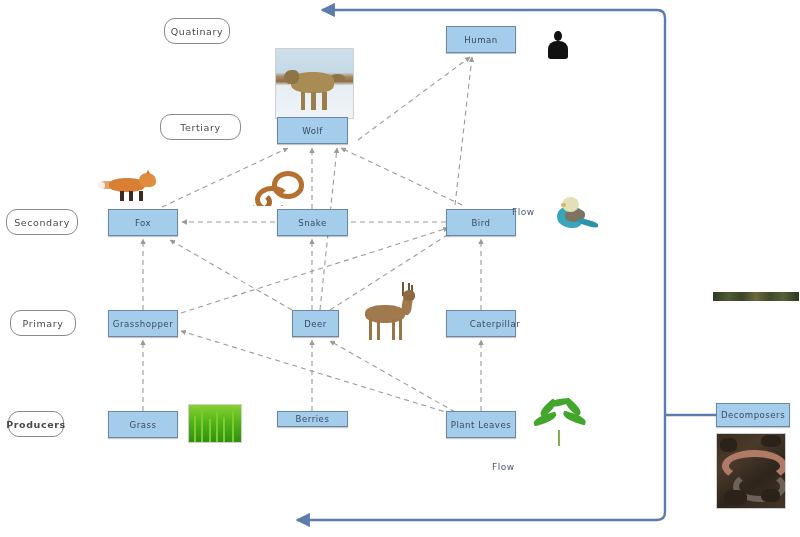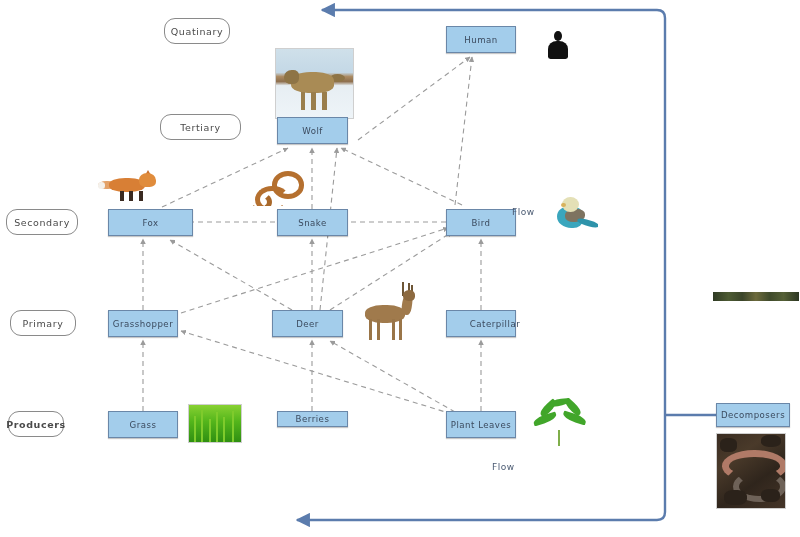--- a/index.html
+++ b/index.html
@@ -349,25 +349,25 @@
       <div class="level-pill legtxt" style="left: 164px; top: 18px; width: 66px; height: 26px;">Quatinary</div>
       <div class="level-pill legtxt" style="left: 160px; top: 114px; width: 81px; height: 26px;">Tertiary</div>
       <div class="level-pill legtxt" style="left: 6px; top: 209px; width: 72px; height: 26px;">Secondary</div>
       <div class="level-pill legtxt" style="left: 10px; top: 310px; width: 66px; height: 26px;">Primary</div>
       <div class="level-pill legtxt" style="left: 8px; top: 411px; width: 56px; height: 26px; font-weight: bold;">Producers</div>
     </div>
 
   <div id="nodes-host">
       <div class="node" style="left: 446px; top: 26px; width: 70px; height: 27px;">Human</div>
       <div class="node" style="left: 277px; top: 117px; width: 71px; height: 27px;">Wolf</div>
-      <div class="node" style="left: 108px; top: 209px; width: 85px; height: 27px;">Fox</div>
+      <div class="node" style="left: 108px; top: 209px; width: 70px; height: 27px;">Fox</div>
       <div class="node" style="left: 277px; top: 209px; width: 71px; height: 27px;">Snake</div>
       <div class="node" style="left: 446px; top: 209px; width: 70px; height: 27px;">Bird</div>
       <div class="node" style="left: 108px; top: 310px; width: 70px; height: 27px;">Grasshopper</div>
-      <div class="node" style="left: 272px; top: 310px; width: 71px; height: 27px;">Deer</div>
+      <div class="node" style="left: 292px; top: 310px; width: 47px; height: 27px;">Deer</div>
       <div class="node" style="left: 446px; top: 310px; width: 70px; height: 27px; padding-left: 28px;">Caterpillar</div>
       <div class="node" style="left: 108px; top: 411px; width: 70px; height: 27px; text-align: center;">Grass</div>
       <div class="node" style="left: 277px; top: 411px; width: 71px; height: 16px;">Berries</div>
       <div class="node" style="left: 446px; top: 411px; width: 70px; height: 27px;">Plant Leaves</div>
       <div class="node" style="left: 716px; top: 403px; width: 74px; height: 24px;">Decomposers</div>
     </div>
 
   <div id="flow-host">
       <div class="flow-label" style="left: 512px; top: 207px;">Flow</div>
       <div class="flow-label" style="left: 492px; top: 462px;">Flow</div>

